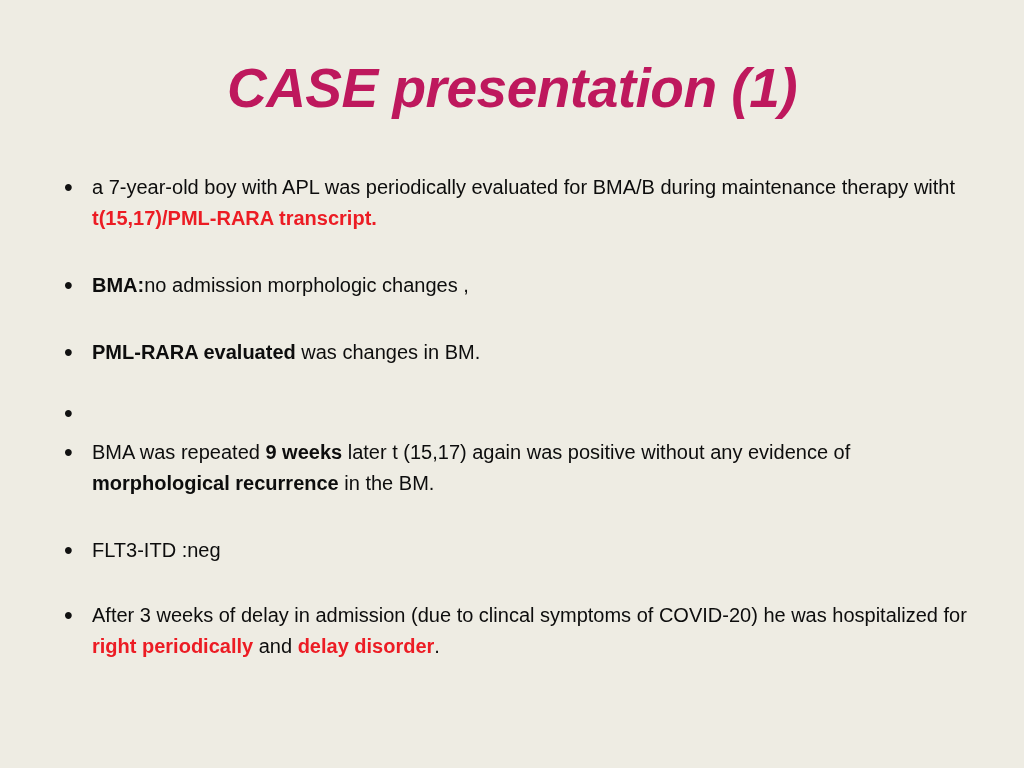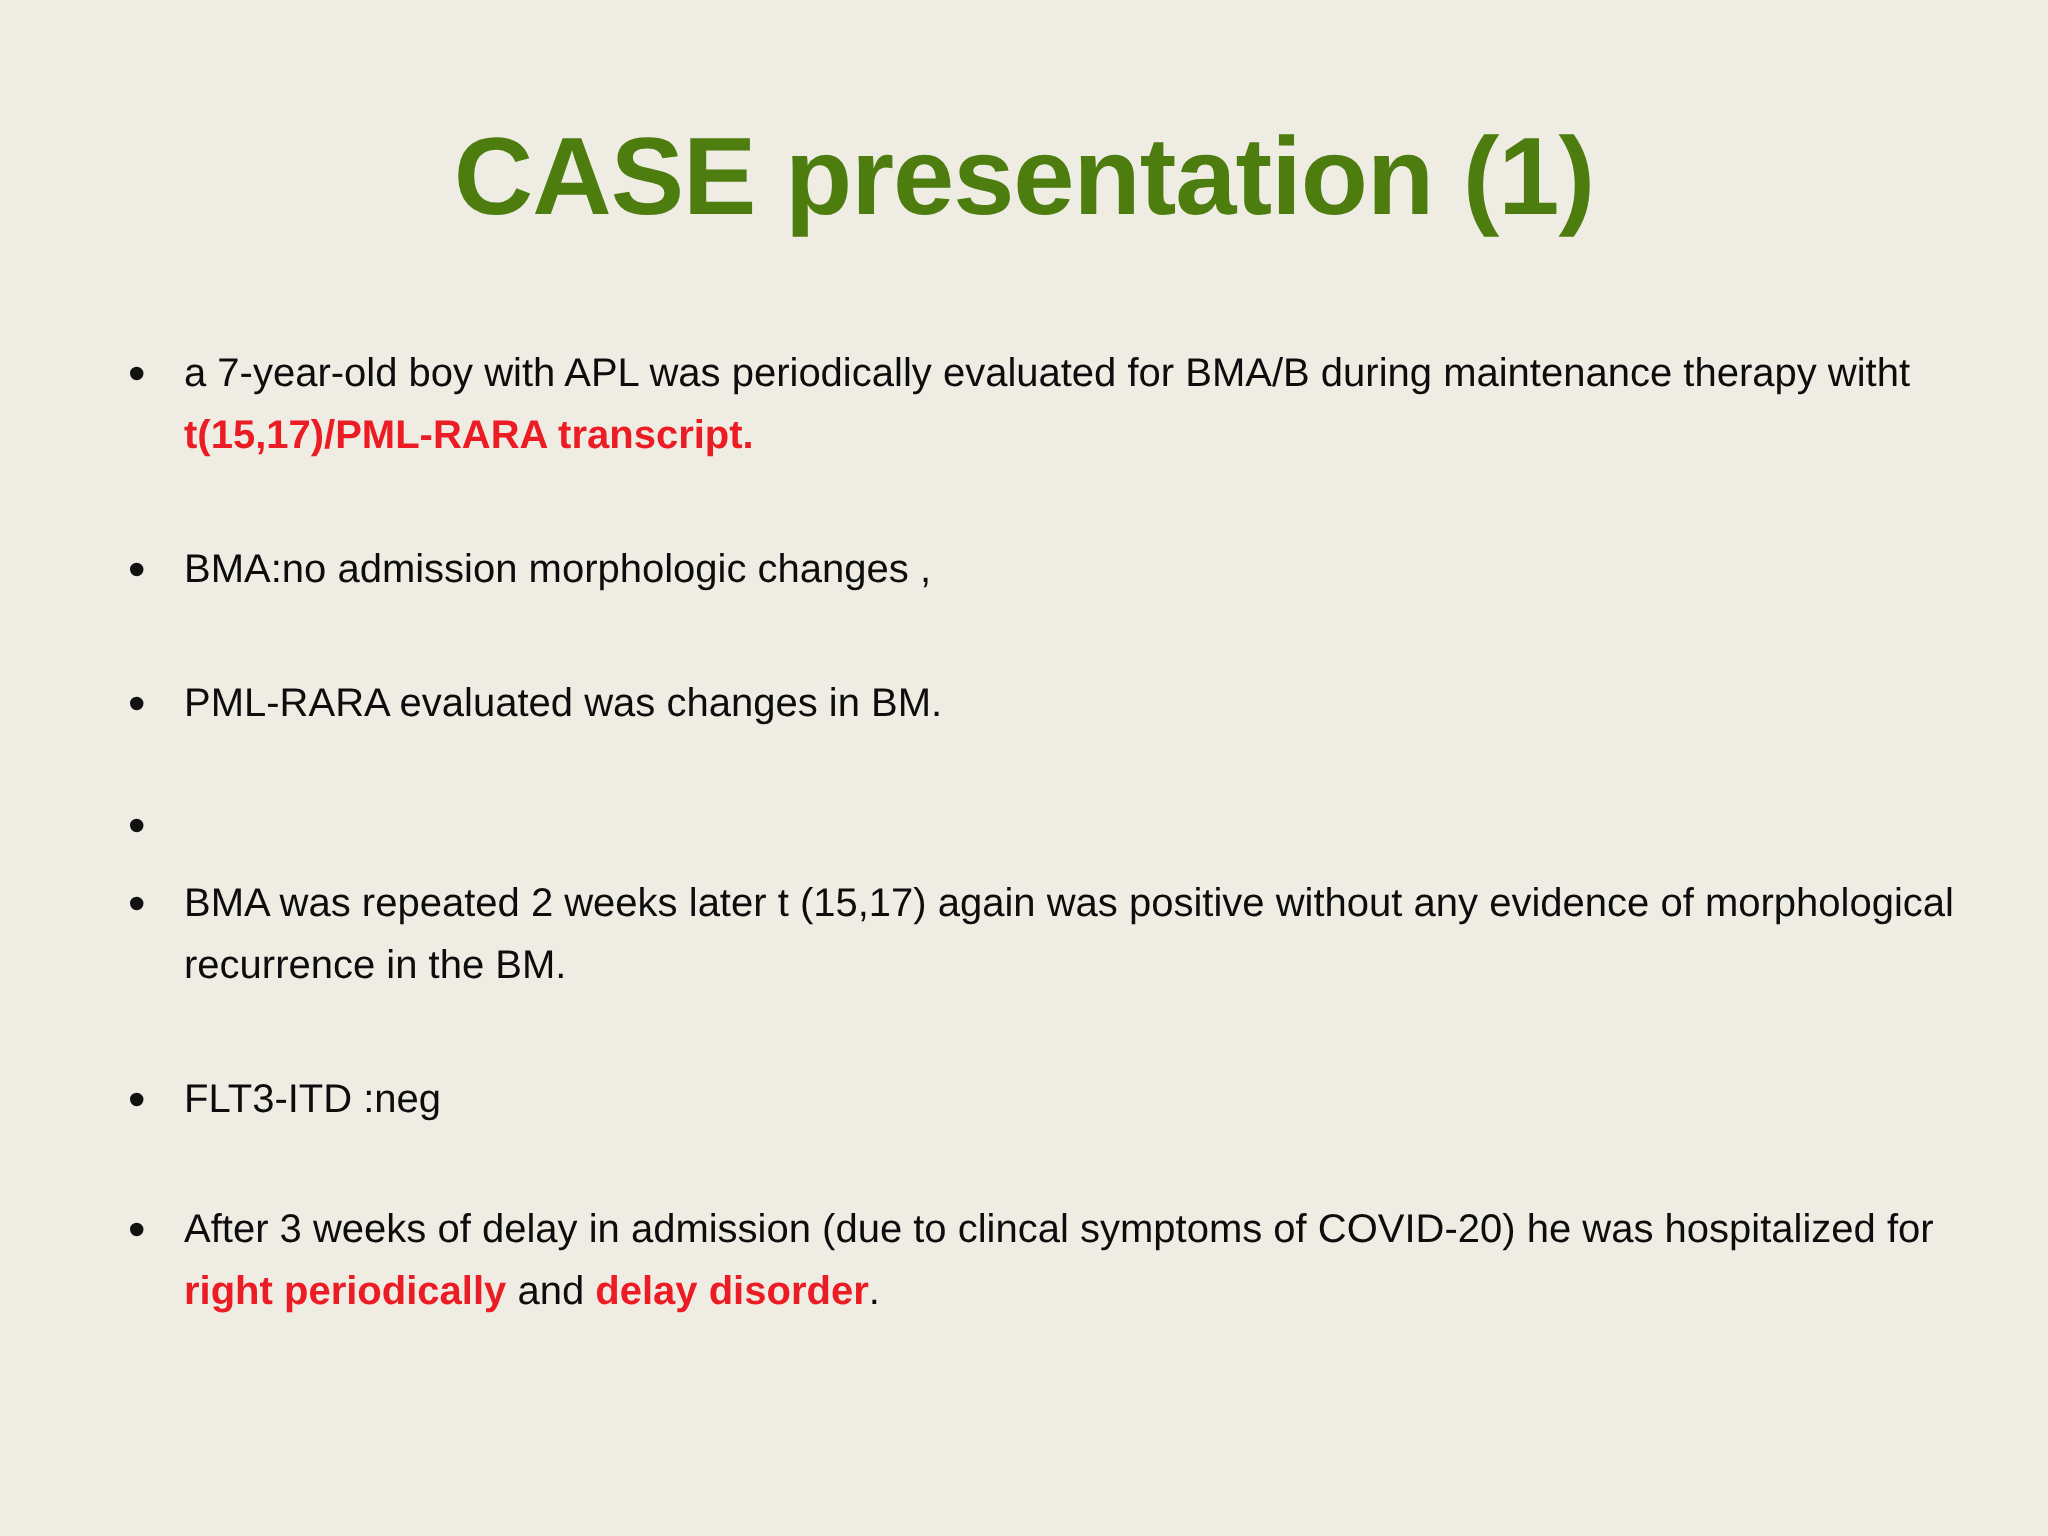--- a/index.html
+++ b/index.html
@@ -19,24 +19,25 @@
     height: 768px;
     box-sizing: border-box;
   }
   .slide-title {
     position: absolute;
     left: 0;
     top: 58px;
     width: 1024px;
     text-align: center;
     font-family: "Liberation Sans", sans-serif;
+    font-style: italic;
     font-weight: bold;
     font-size: 55px;
     line-height: 1.1;
-    color: #4d7c0f;
+    color: #be185d;
     letter-spacing: -0.5px;
   }
   .body-block {
     position: absolute;
     left: 58px;
     top: 172px;
     width: 920px;
   }
   .bullet-row {
     display: flex;
@@ -54,21 +55,21 @@
     padding-left: 6px;
     box-sizing: border-box;
   }
   .bullet-text {
     flex: 1 1 auto;
     font-size: 20px;
     line-height: 31px;
     color: #0d0d0d;
     font-family: "Liberation Sans", sans-serif;
   }
-  .b { font-weight: normal; margin-top: 39px; }
+  .b { font-weight: bold; margin-top: 39px; }
   .red { color: #ec1c24; font-weight: bold; }
   .gap-1 { height: 36px; }
   .gap-2 { height: 36px; }
   .gap-3 { height: 30px; }
   .gap-4 { height: 8px; }
   .gap-5 { height: 36px; }
   .gap-6 { height: 34px; }
 </style>
 </head>
 <body style="background: rgb(238, 236, 227);">
@@ -102,21 +103,21 @@
 
     <div class="bullet-row">
       <div class="bullet-dot">•</div>
       <div class="bullet-text" id="bullet-4"></div>
     </div>
 
     <div class="gap-4"></div>
 
     <div class="bullet-row">
       <div class="bullet-dot">•</div>
-      <div class="bullet-text" id="bullet-5"><span> BMA was repeated </span><span class="b">2 weeks</span><span> later t (15,17) again was positive without any evidence of </span><span class="b">morphological recurrence</span><span> in the BM.</span></div>
+      <div class="bullet-text" id="bullet-5"><span> BMA was repeated </span><span class="b">9 weeks</span><span> later t (15,17) again was positive without any evidence of </span><span class="b">morphological recurrence</span><span> in the BM.</span></div>
     </div>
 
     <div class="gap-5"></div>
 
     <div class="bullet-row">
       <div class="bullet-dot">•</div>
       <div class="bullet-text" id="bullet-6"><span>FLT3-ITD :neg</span></div>
     </div>
 
     <div class="gap-6"></div>

